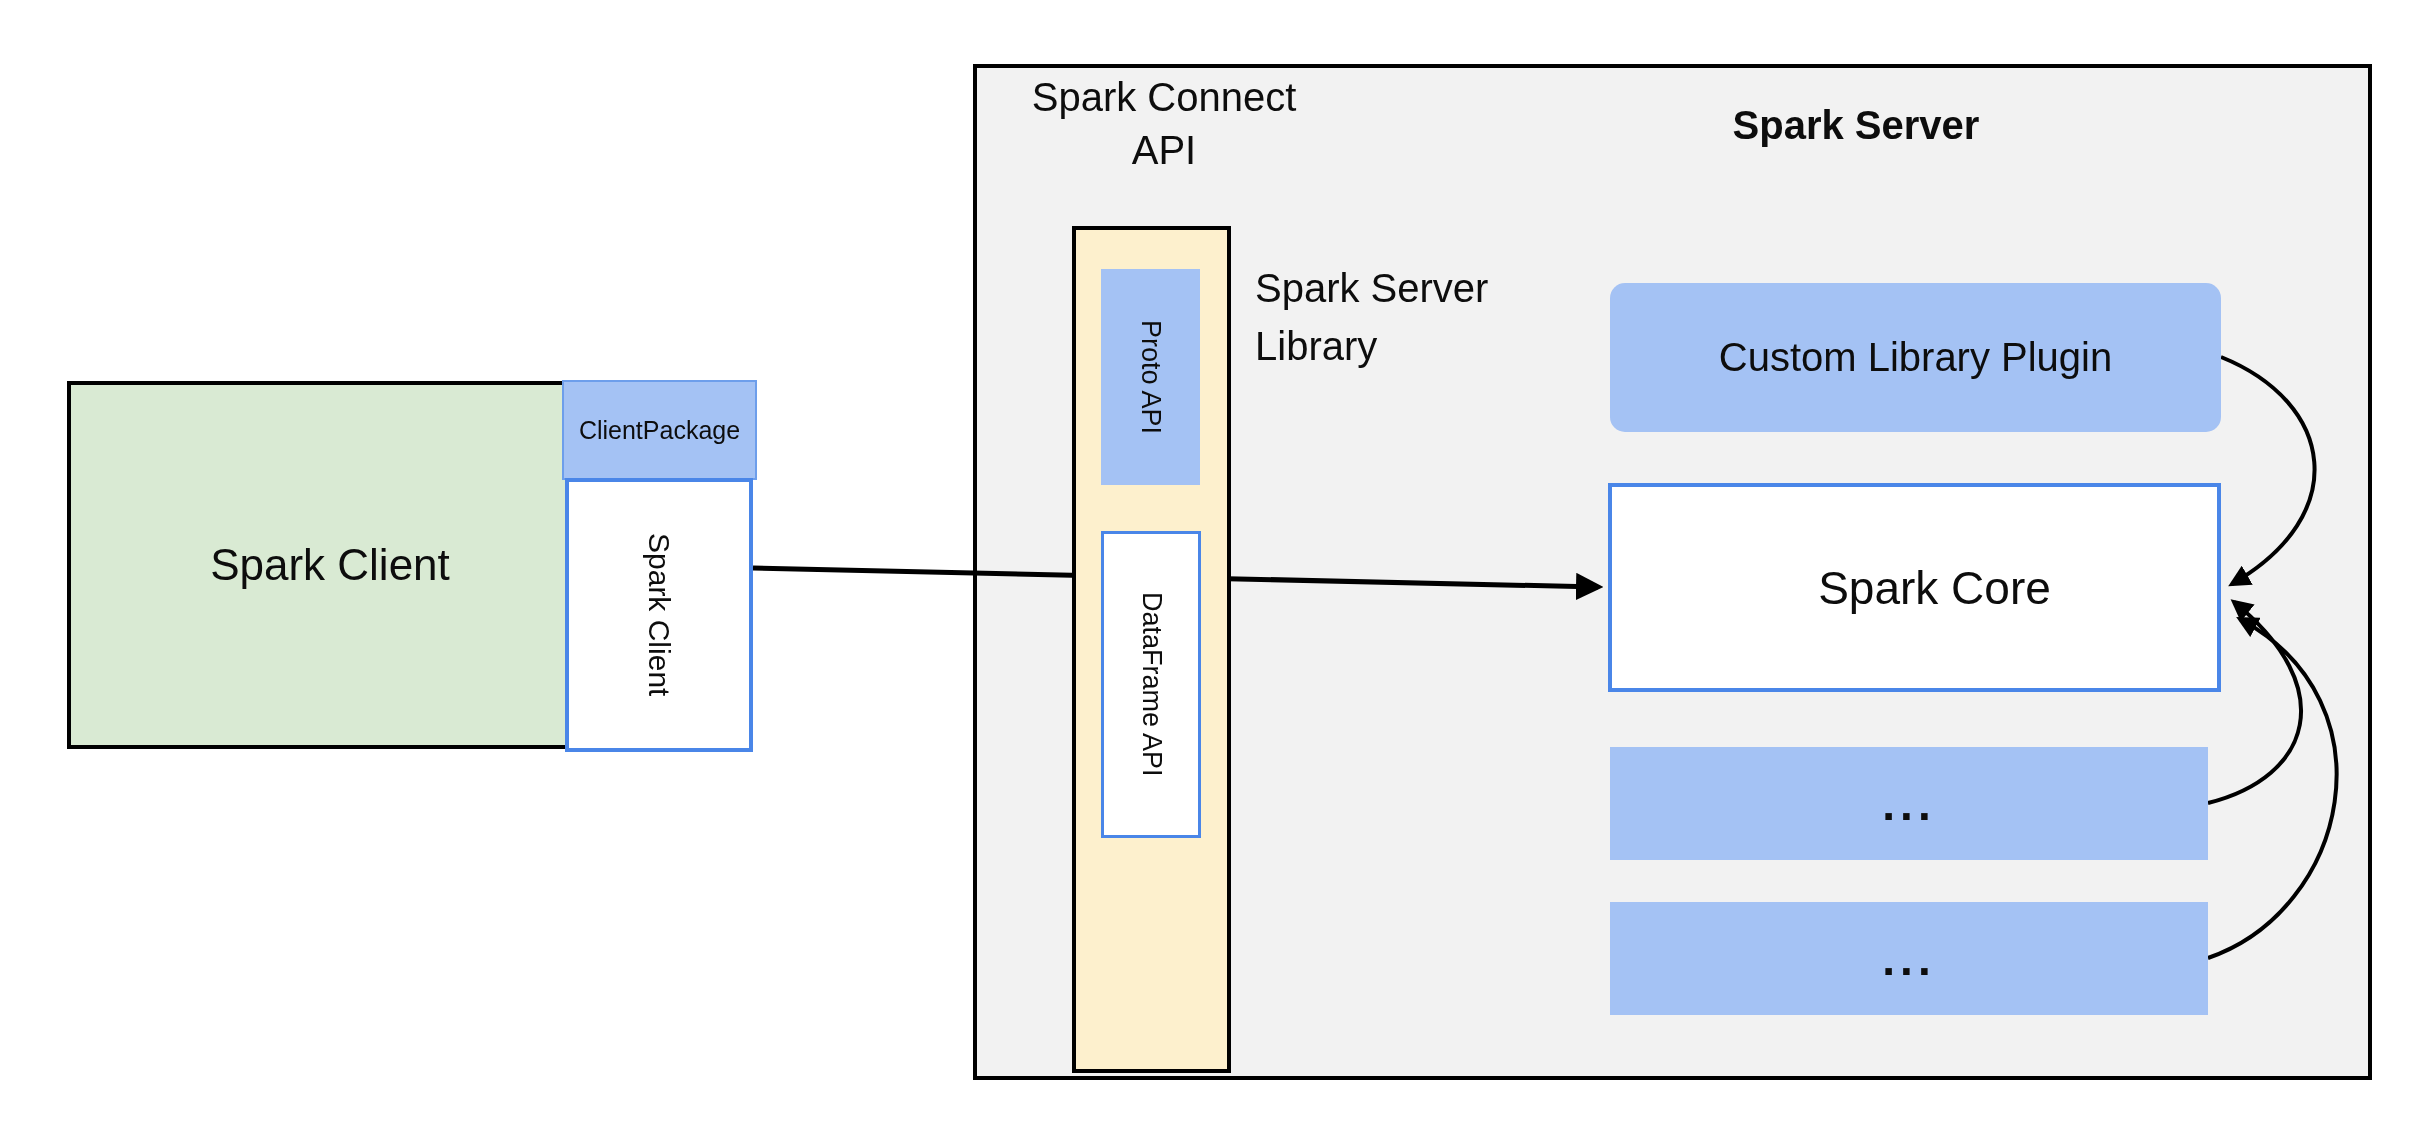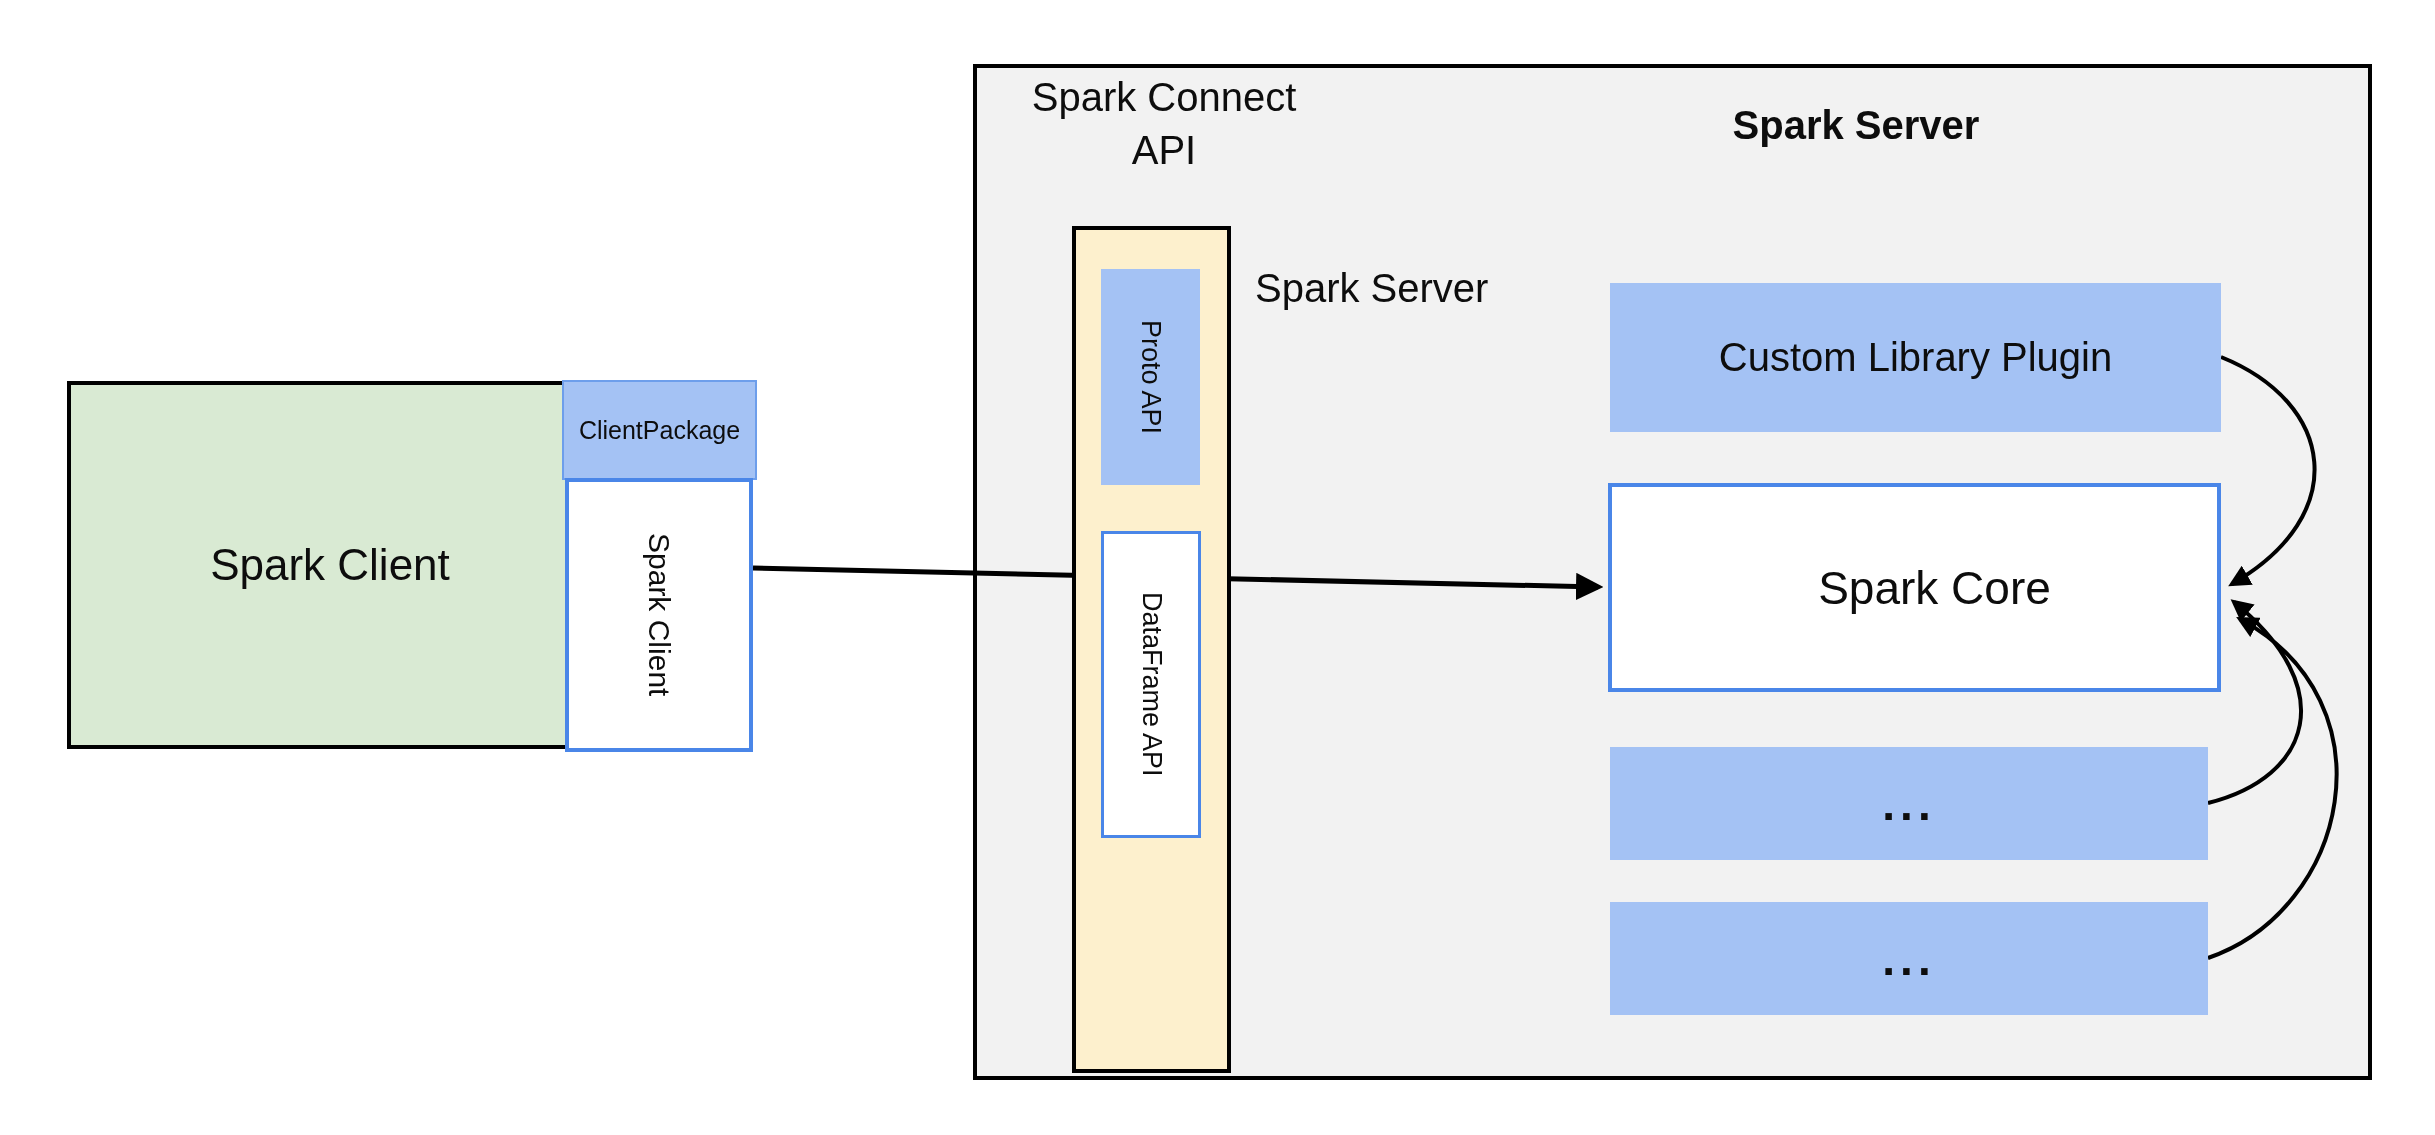--- a/index.html
+++ b/index.html
@@ -56,20 +56,21 @@
     left: 1101px; top: 531px; width: 100px; height: 307px;
     background: #ffffff; border: 3px solid #4a86e8;
     display: flex; align-items: center; justify-content: center;
     font-size: 27px;
   }
   .plugin-box {
     left: 1610px; top: 283px; width: 611px; height: 149px;
     background: #a4c2f4;
     display: flex; align-items: center; justify-content: center;
     font-size: 40px;
+    border-radius: 15px;
   }
   .core-box {
     left: 1608px; top: 483px; width: 613px; height: 209px;
     background: #ffffff; border: 4px solid #4a86e8;
     display: flex; align-items: center; justify-content: center;
     font-size: 46px;
     padding-left: 40px;
   }
   .dots-box-1 {
     left: 1610px; top: 747px; width: 598px; height: 113px;
@@ -144,20 +145,21 @@
   <div class="abs proto-api-box">
     <span class="vtext">Proto API</span>
   </div>
 
   <div class="abs dataframe-api-box">
     <span class="vtext">DataFrame API</span>
   </div>
 
   <div class="abs server-library-label">
     <div>Spark Server</div>
+    <div>Library</div>
   </div>
 
   <div class="abs server-title">Spark Server</div>
 
   <div class="abs plugin-box">
     <span>Custom Library Plugin</span>
   </div>
 
   <div class="abs core-box">
     <span>Spark Core</span>

